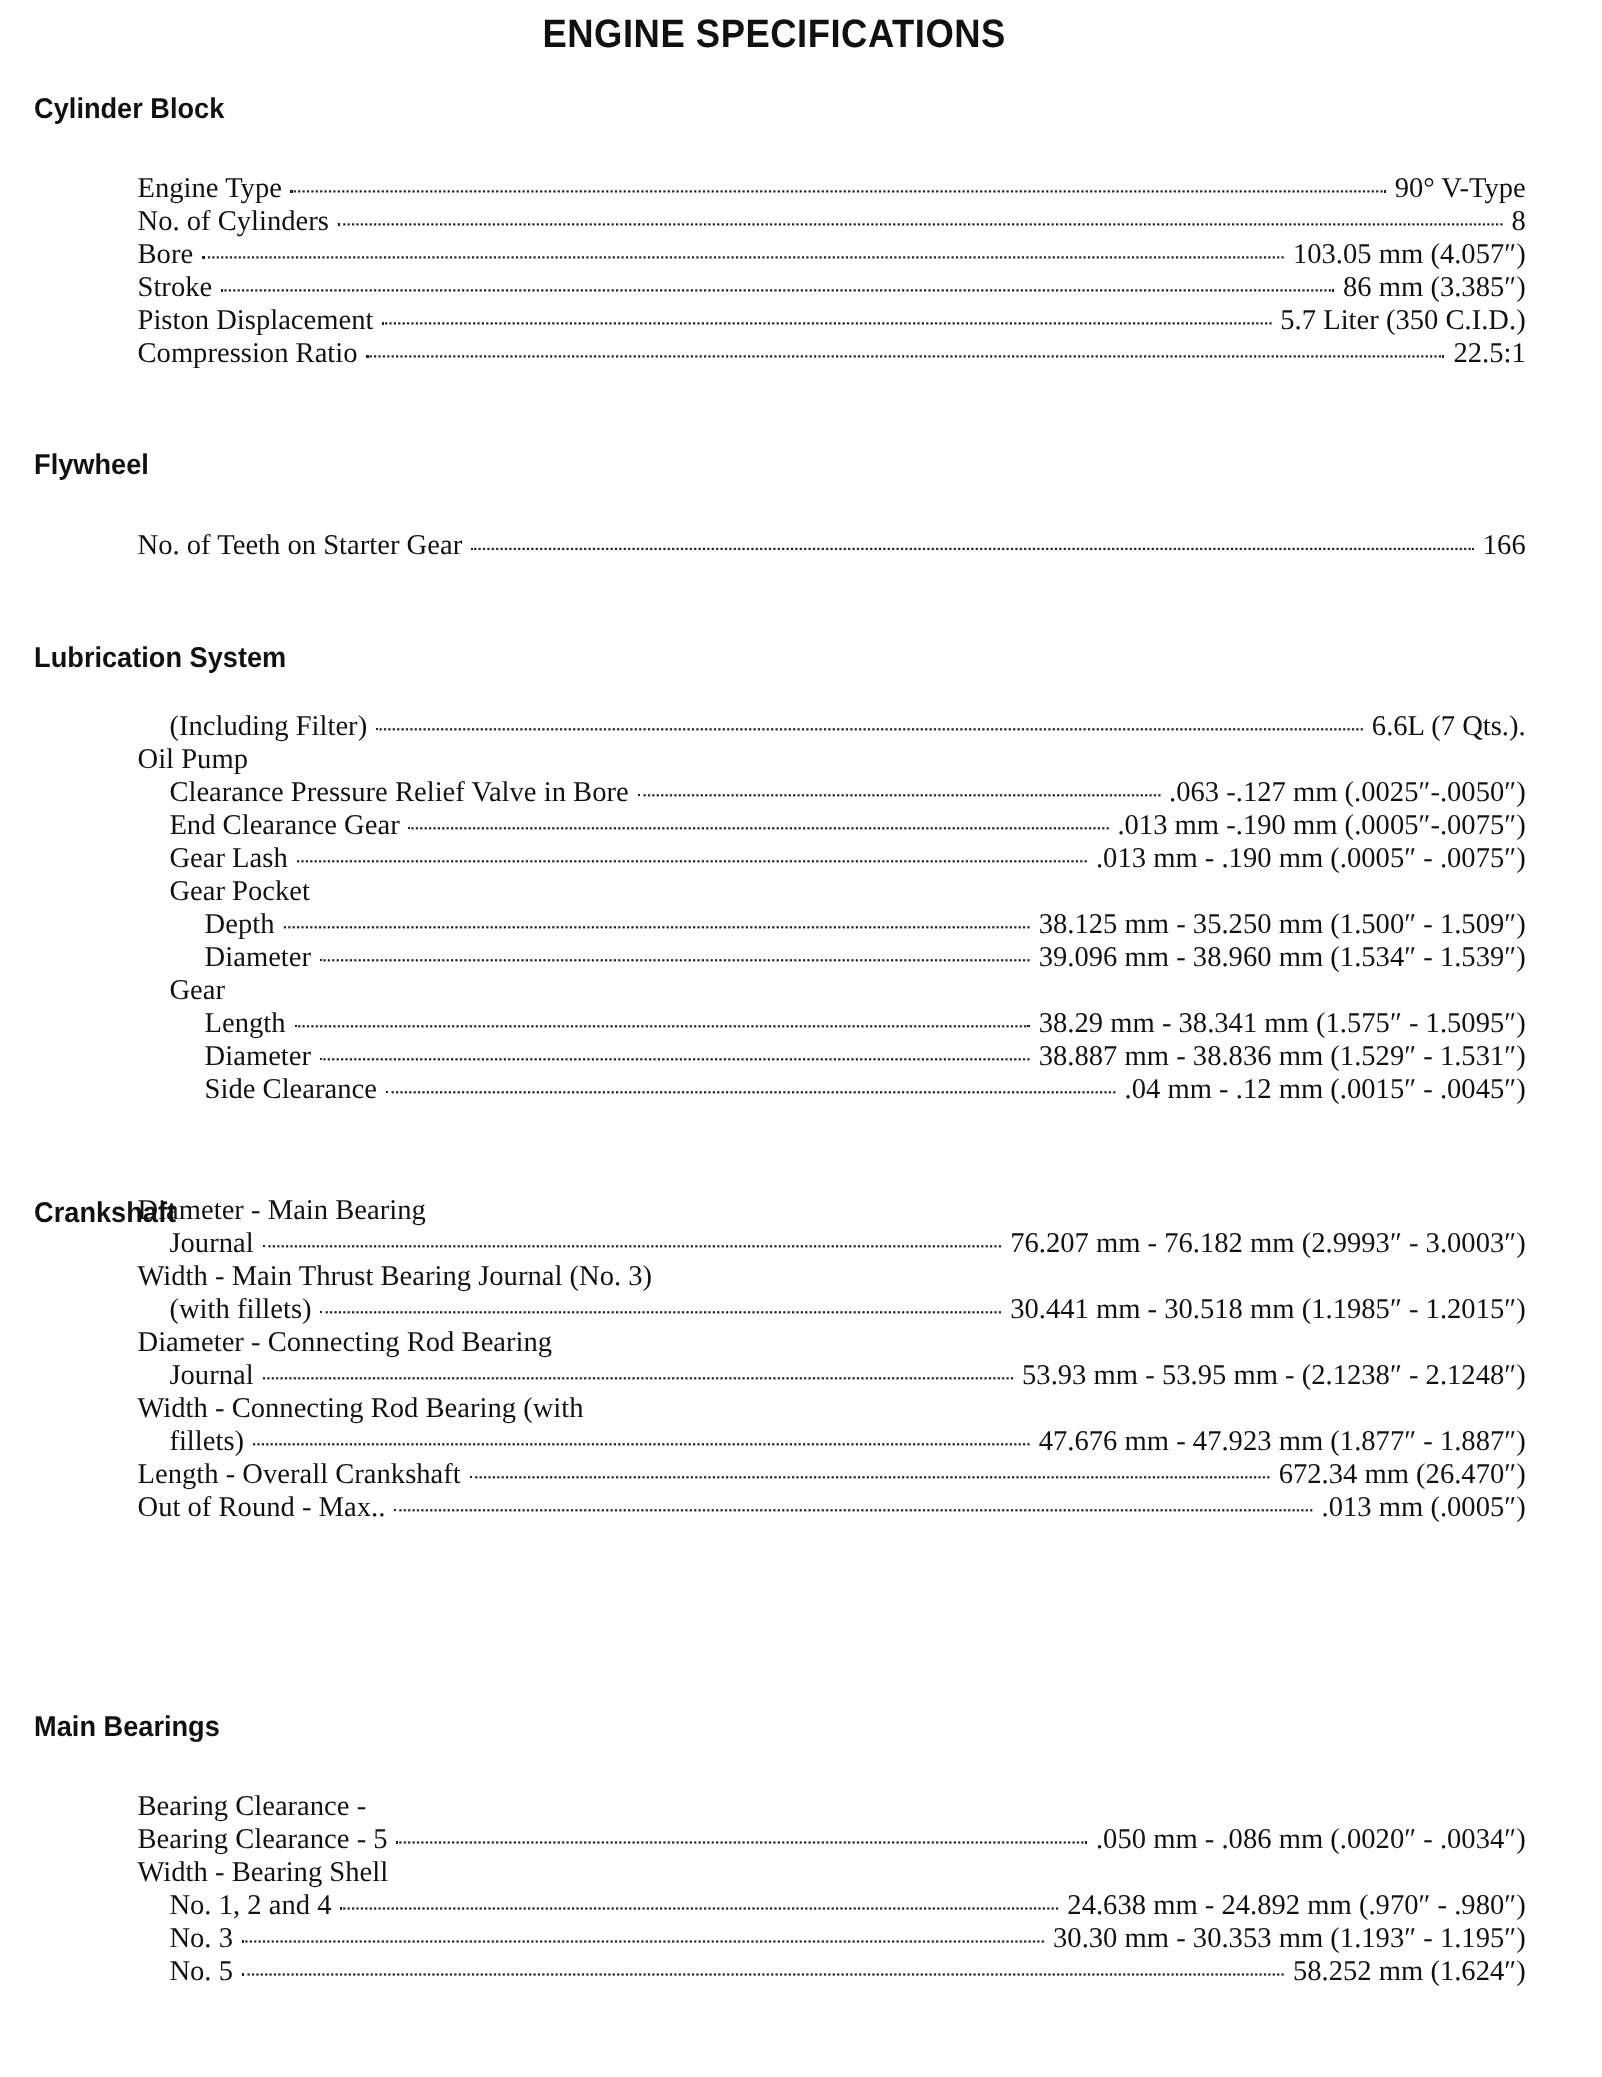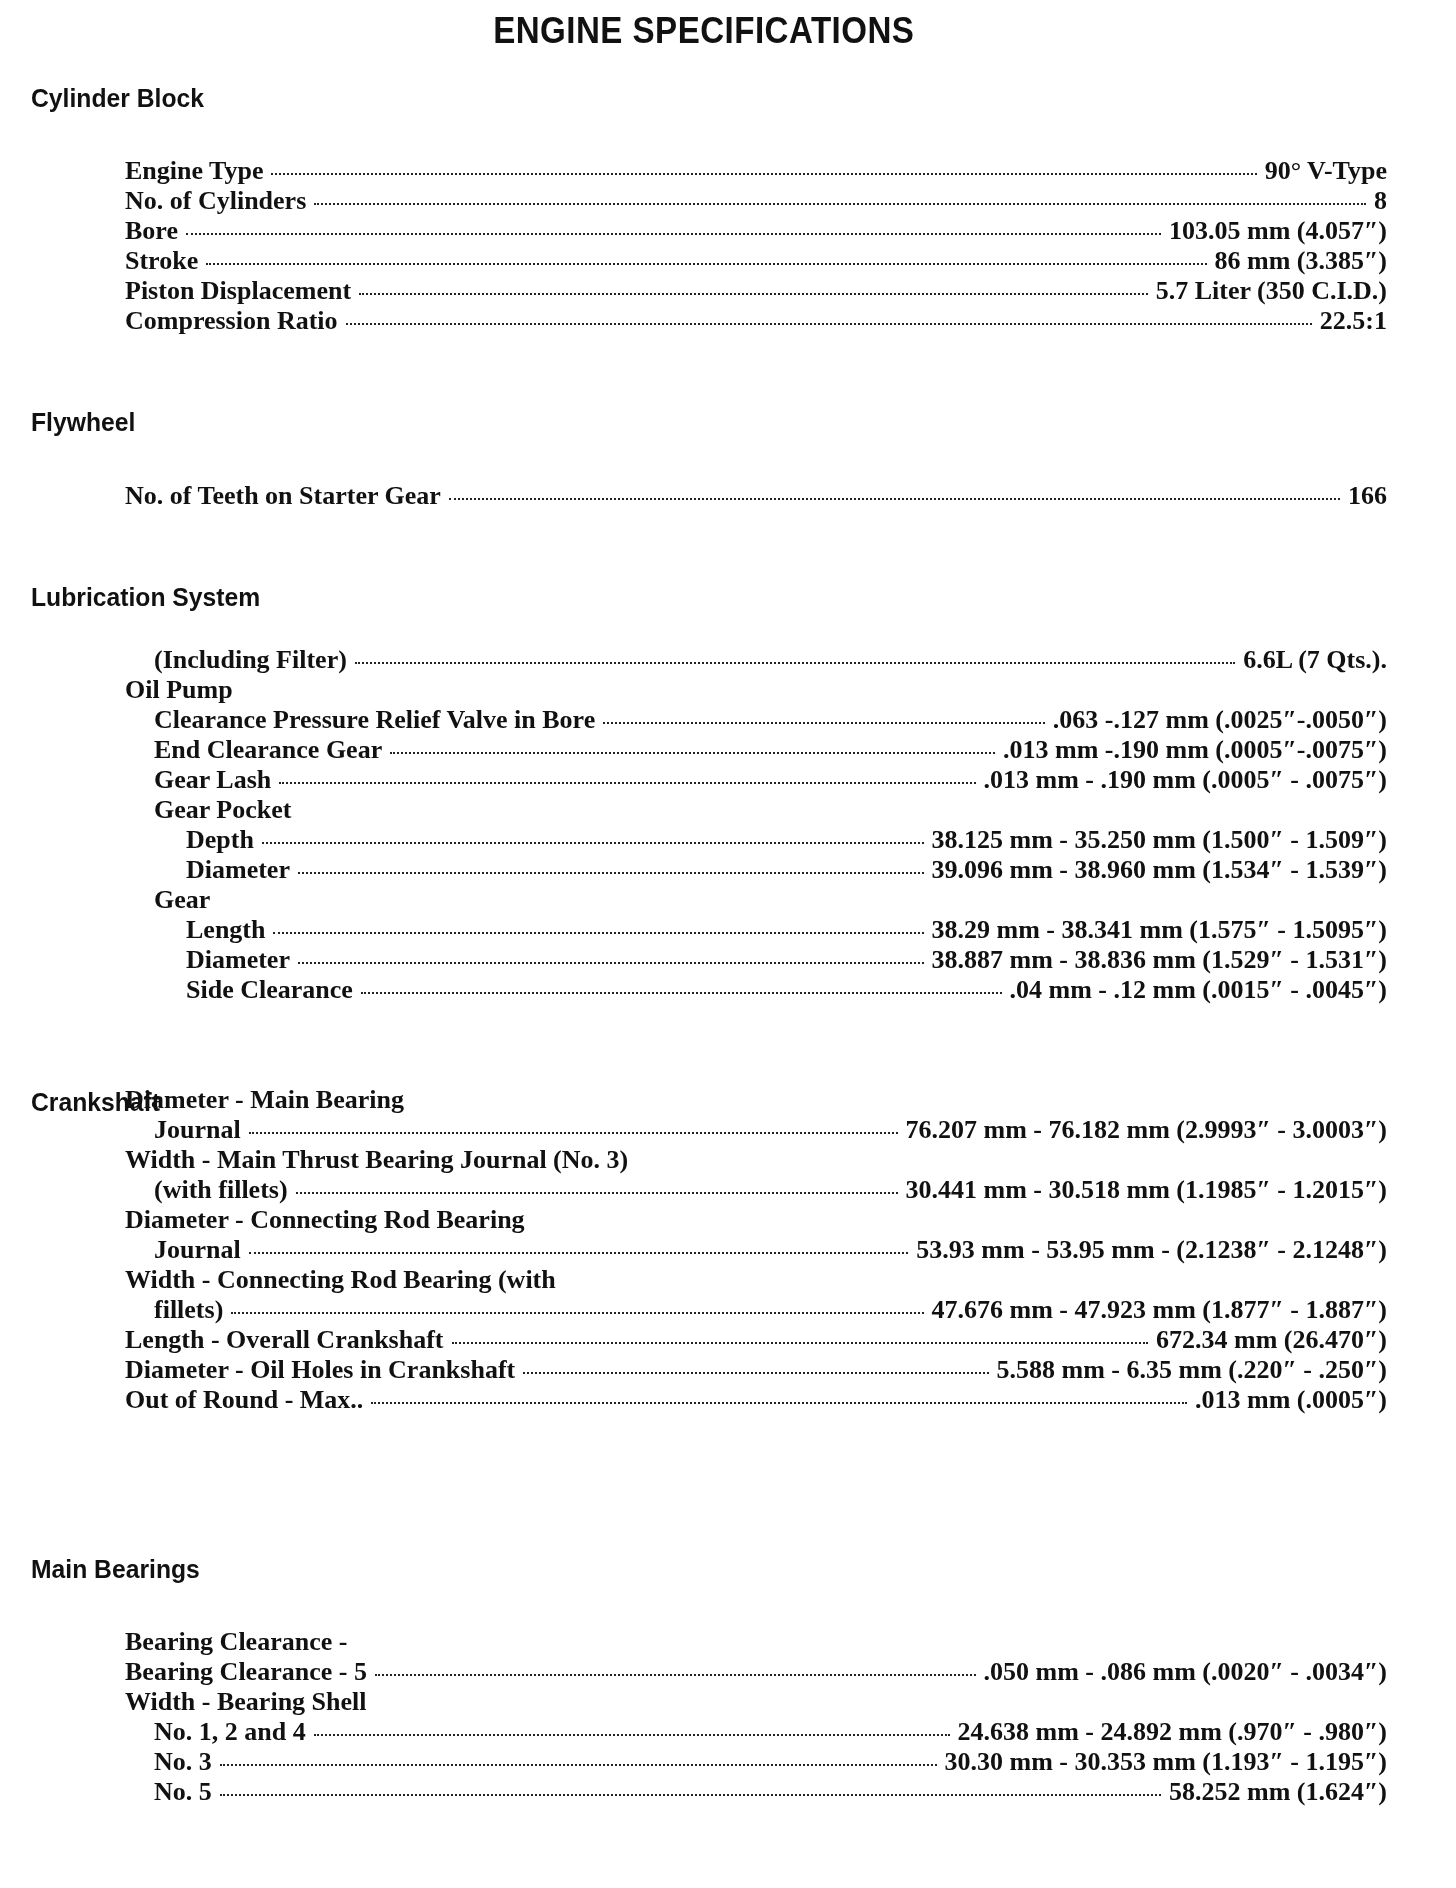--- a/index.html
+++ b/index.html
@@ -7,21 +7,21 @@
   .title {
     position: absolute; left: 0; width: 1530px; top: 10px; text-align: center;
     font-family: "Liberation Sans", sans-serif; font-weight: bold; font-size: 36px;
     letter-spacing: 0.5px; transform: scaleX(0.92); transform-origin: 0 0;
   }
   .heading {
     position: absolute; left: 31px;
     font-family: "Liberation Sans", sans-serif; font-weight: bold; font-size: 26px;
     line-height: 30px; transform: scaleX(0.95); transform-origin: 0 50%;
   }
-  .rows { position: absolute; left: 125px; width: 1262px; font-weight: bold; }
+  .rows { position: absolute; left: 125px; width: 1262px; }
   .row {
     display: flex; align-items: baseline; height: 30px; line-height: 30px;
     font-family: "Liberation Serif", serif; font-size: 26px; white-space: nowrap;
   }
   .row.i1 { padding-left: 29px; }
   .row.i2 { padding-left: 61px; }
   .row .label { flex: 0 0 auto; }
   .row .leader {
     flex: 1 1 auto; margin: 0 8px; height: 2px; align-self: baseline;
     border-bottom: 2px dotted #222; transform: translateY(-4px);
@@ -167,25 +167,20 @@
       <span class="label">fillets)</span>
       <span class="leader"></span>
       <span class="value">47.676 mm - 47.923 mm (1.877″ - 1.887″)</span>
     </div>
   <div class="row">
       <span class="label">Length - Overall Crankshaft</span>
       <span class="leader"></span>
       <span class="value">672.34 mm (26.470″)</span>
     </div>
   <div class="row">
-      <span class="label">Diameter - Oil Holes in Crankshaft</span>
-      <span class="leader"></span>
-      <span class="value">5.588 mm - 6.35 mm (.220″ - .250″)</span>
-    </div>
-  <div class="row">
       <span class="label">Out of Round - Max..</span>
       <span class="leader"></span>
       <span class="value">.013 mm (.0005″)</span>
     </div>
 </div>
 
 <div class="heading" style="top:1554px">Main Bearings</div>
 <div class="rows" style="top:1627px">
   <div class="row">
       <span class="label">Bearing Clearance -</span>

